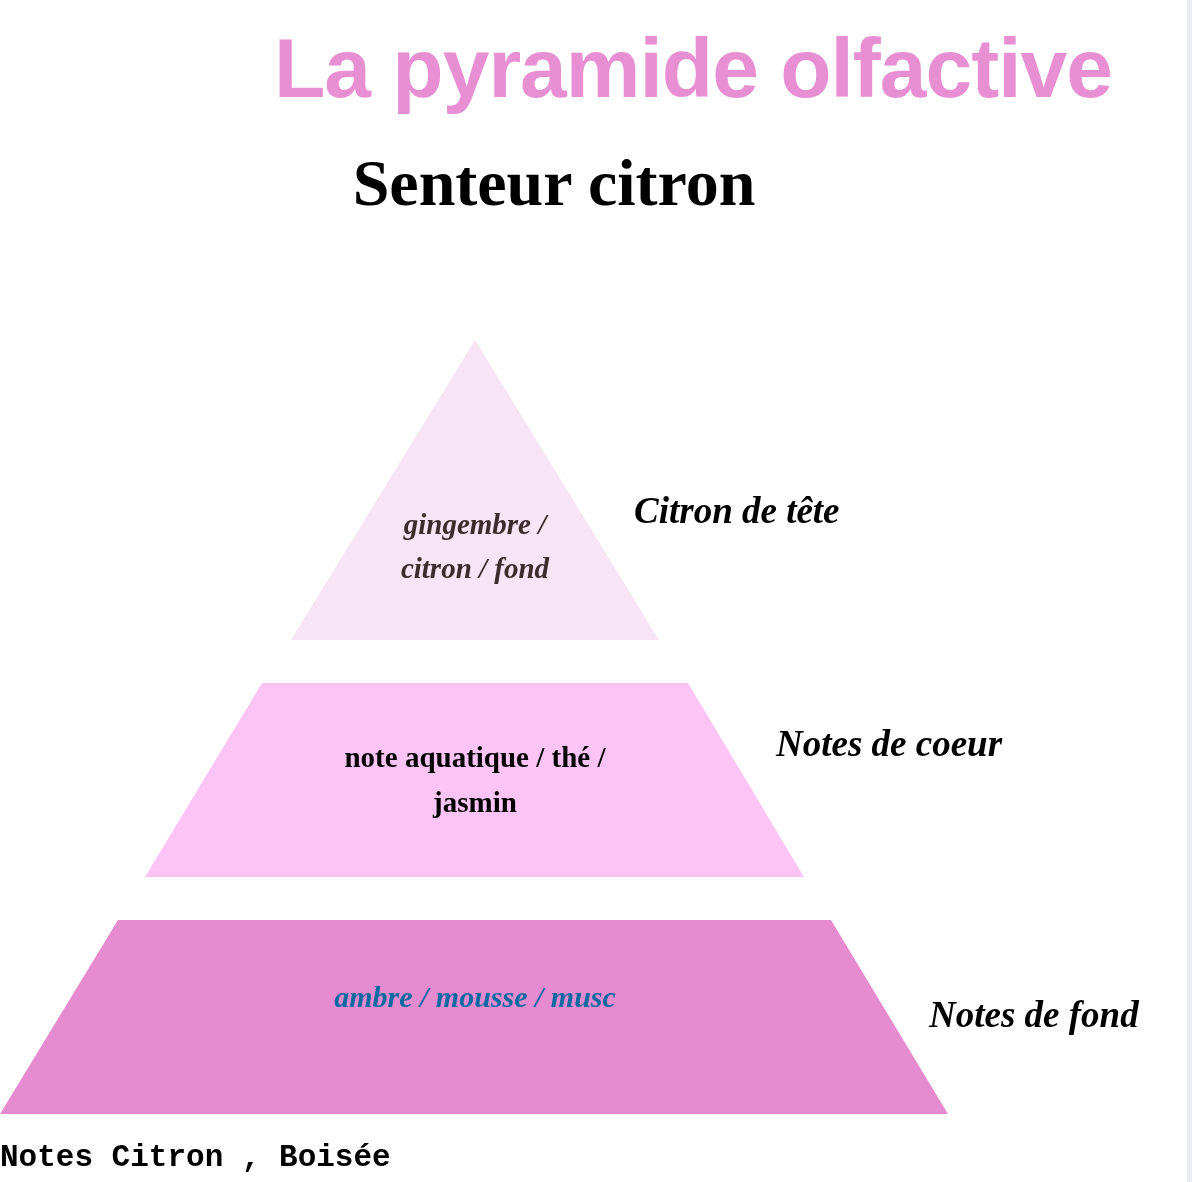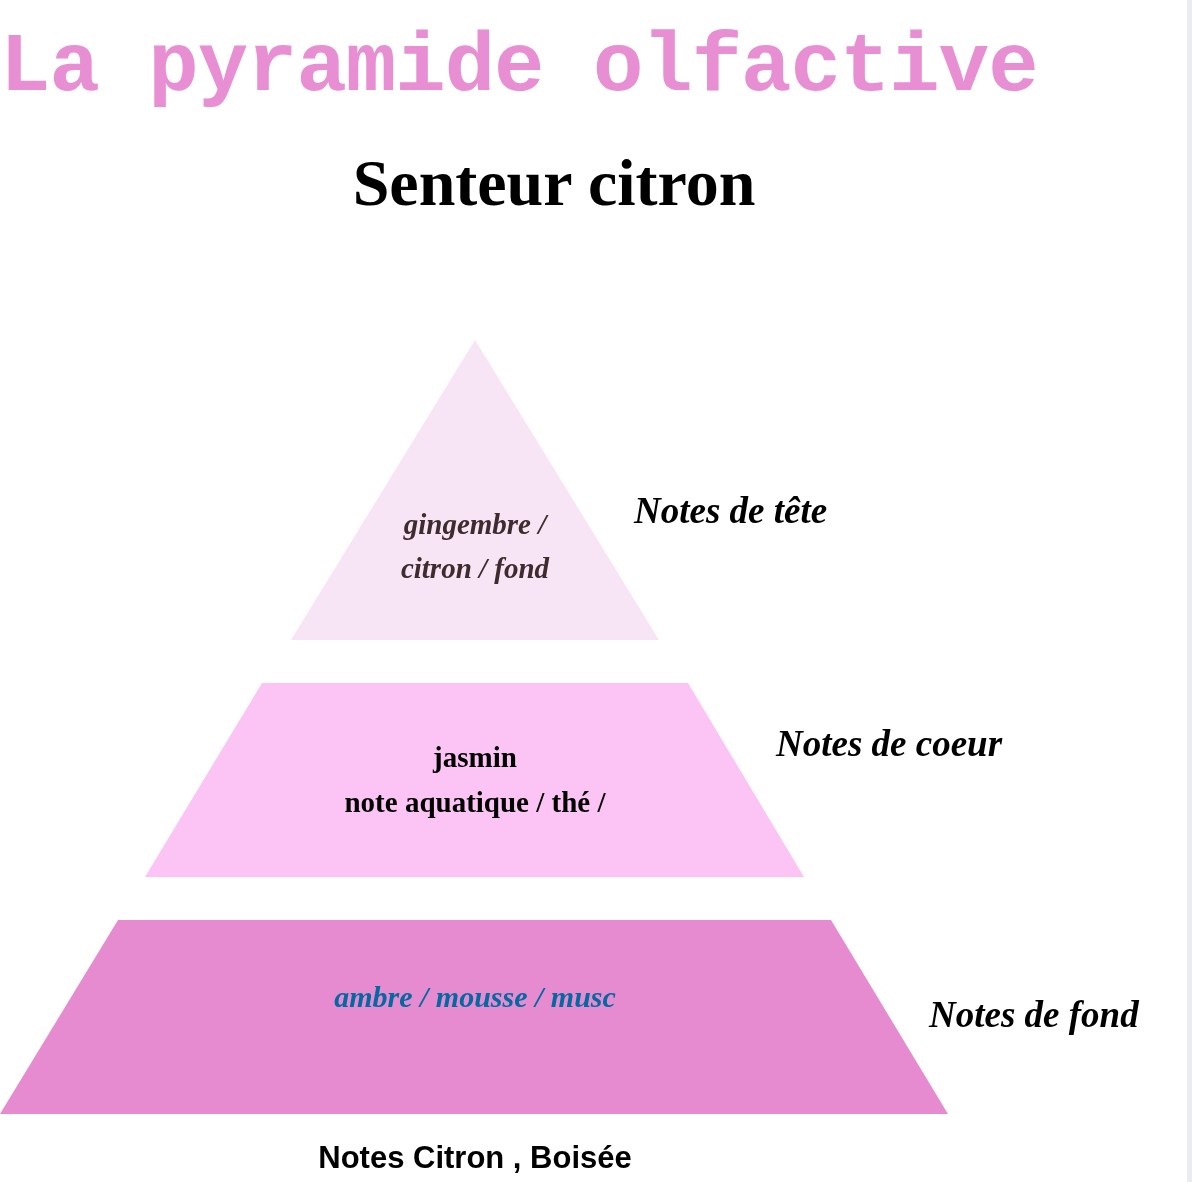--- a/index.html
+++ b/index.html
@@ -1,53 +1,53 @@
 <!DOCTYPE html>
 <html><head>
 <meta charset="utf-8">
 <style>
   html, body { margin: 0; padding: 0; background: #ffffff; }
   body { width: 1192px; height: 1182px; position: relative; overflow: hidden; font-family: "DejaVu Serif", "Liberation Serif", serif; }
   .scroll-edge { position: absolute; left: 1187px; top: 0; width: 5px; height: 1182px; background: #ebebf2; }
-  .title { position: absolute; left: 0; width: 1112px; top: 18px; text-align: left; font-family: Liberation Mono, monospace; font-weight: bold; font-size: 84px; letter-spacing: -1px; line-height: 100px; }
+  .title { position: absolute; left: 0; width: 1112px; top: 18px; text-align: right; font-family: Liberation Sans, sans-serif; font-weight: bold; font-size: 84px; letter-spacing: -1px; line-height: 100px; }
   .subtitle { position: absolute; left: 0; width: 1108px; top: 143px; text-align: center; font-family: "Liberation Serif", serif; font-weight: bold; font-size: 66px; line-height: 80px; }
   svg.pyramid { position: absolute; left: 0; top: 0; }
   .tier-text { position: absolute; text-align: center; font-family: "Liberation Serif", serif; font-weight: bold; }
   .t1 { left: 330px; width: 290px; top: 502px; font-size: 29px; line-height: 44px; }
   .t2 { left: 290px; width: 370px; top: 735px; font-size: 29px; line-height: 45px; }
   .t3 { left: 250px; width: 450px; top: 977px; font-size: 30px; line-height: 40px; font-style: italic; }
   .label { position: absolute; font-family: "Liberation Serif", serif; font-weight: bold; font-style: italic; font-size: 37px; line-height: 46px; white-space: nowrap; }
   .l1 { left: 634px; top: 488px; }
   .l2 { left: 776px; top: 721px; }
   .l3 { left: 929px; top: 992px; }
-  .footer { position: absolute; left: 0; width: 950px; top: 1138px; text-align: center; font-family: Liberation Sans, sans-serif; font-weight: bold; font-size: 31px; line-height: 40px; }
+  .footer { position: absolute; left: 0; width: 950px; top: 1138px; text-align: left; font-family: Liberation Mono, monospace; font-weight: bold; font-size: 31px; line-height: 40px; }
 </style>
 </head>
 <body>
 
 <div class="scroll-edge"></div>
 
 <div class="title" style="color: rgb(232, 143, 211);">La pyramide olfactive</div>
 <div class="subtitle" style="color: rgb(0, 0, 0);">Senteur citron</div>
 
 <svg class="pyramid" width="1192" height="1182" viewBox="0 0 1192 1182">
   <polygon class="fill-top" points="475,340 659,640 291,640" fill="#f7e4f4"></polygon>
   <polygon class="fill-mid" points="262,683 688,683 804,877 145,877" fill="#fcc4f4"></polygon>
   <polygon class="fill-bot" points="118,920 831,920 948,1114 0,1114" fill="#e78bd1"></polygon>
 </svg>
 
 <div class="tier-text t1" style="color: rgb(61, 43, 46); font-style: italic;">
   <div>gingembre /</div>
   <div>citron / fond</div>
 </div>
 <div class="tier-text t2" style="color: rgb(0, 0, 0);">
+  <div>note aquatique / thé /</div>
   <div>jasmin</div>
-  <div>note aquatique / thé /</div>
 </div>
 <div class="tier-text t3" style="color: #0369a1;">
   <div>ambre / mousse / musc</div>
 </div>
 
-<div class="label l1" style="color: rgb(0, 0, 0);">Notes de tête</div>
+<div class="label l1" style="color: rgb(0, 0, 0);">Citron de tête</div>
 <div class="label l2" style="color: rgb(0, 0, 0);">Notes de coeur</div>
 <div class="label l3" style="color: rgb(0, 0, 0);">Notes de fond</div>
 
 <div class="footer" style="color: rgb(0, 0, 0);">Notes Citron , Boisée</div>
 
 </body></html>

